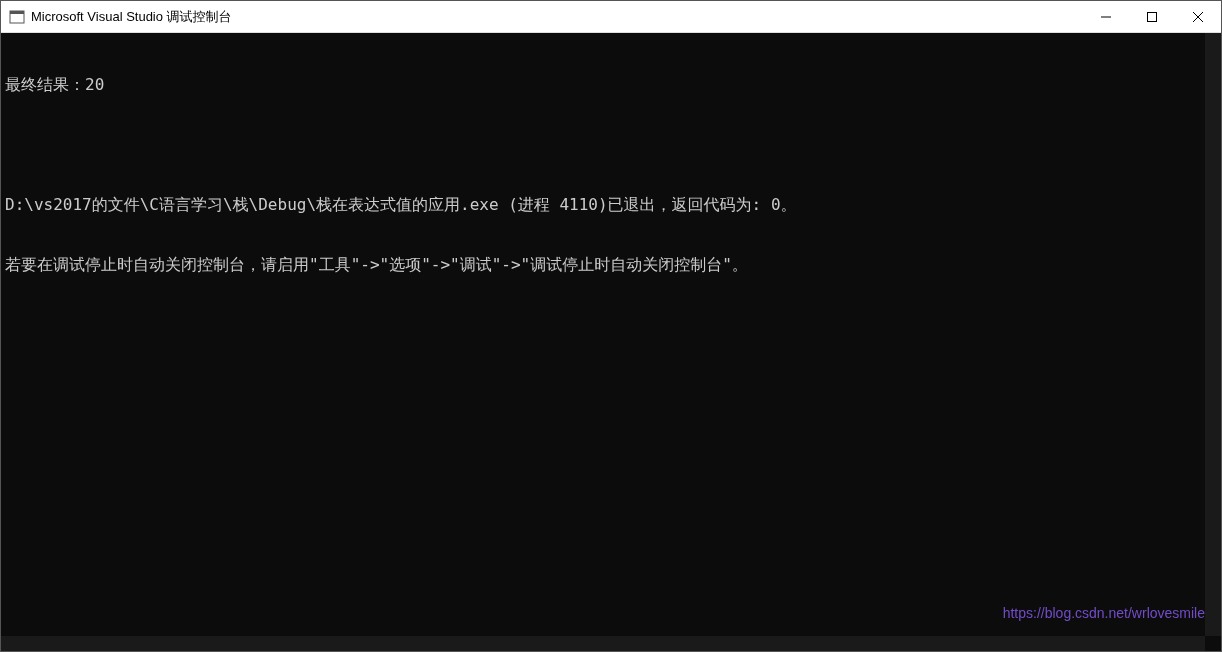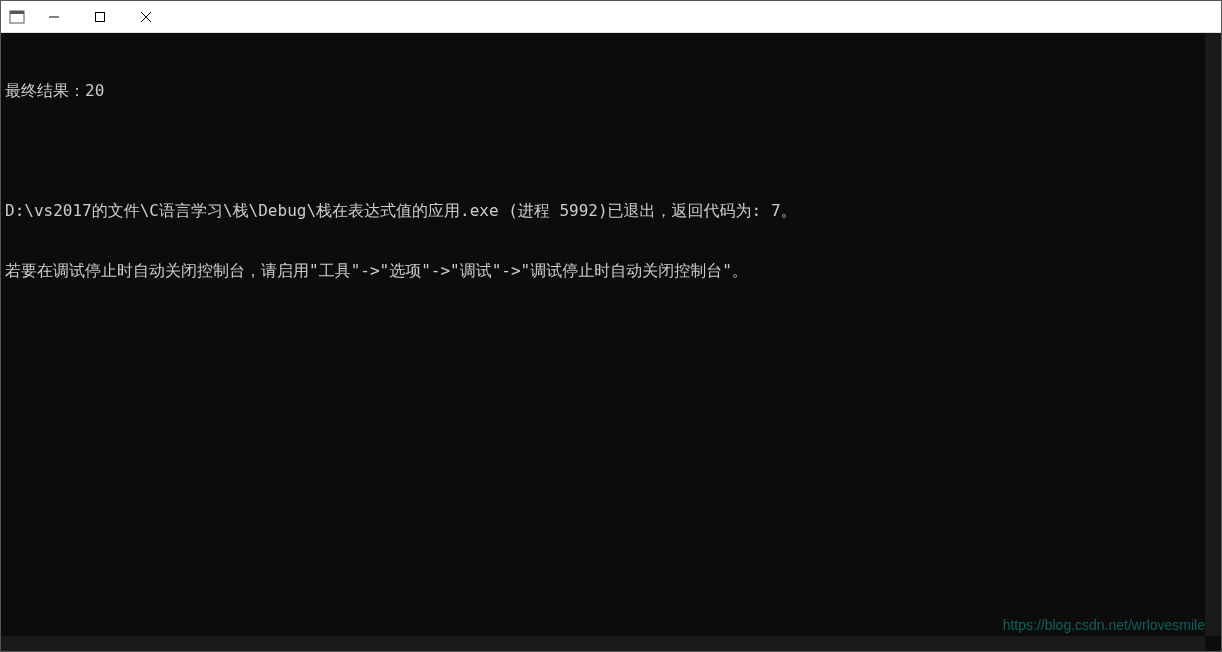--- a/index.html
+++ b/index.html
@@ -54,21 +54,21 @@
       color: #000;
       cursor: pointer;
     }
     .console-body {
       flex: 1;
       background: #0c0c0c;
       color: #cccccc;
       font-family: "NSimSun", "SimSun", Consolas, monospace;
       font-size: 16px;
       line-height: 20px;
-      padding: 8px 4px;
+      padding: 2px 4px;
       white-space: pre-wrap;
       overflow: hidden;
       position: relative;
     }
     .console-line { min-height: 20px; }
     .scrollbar {
       position: absolute;
       right: 0;
       top: 0;
       bottom: 15px;
@@ -78,39 +78,40 @@
     .scrollbar-h {
       position: absolute;
       bottom: 0;
       left: 0;
       right: 16px;
       height: 15px;
       background: #1a1a1a;
     }
     .watermark {
       position: absolute;
-      bottom: 16px;
+      bottom: 28px;
       right: 16px;
-      color: #0f766e;
+      color: #8b5cf6;
       font-size: 14px;
       font-family: Arial, sans-serif;
       opacity: 0.8;
     }
   </style>
 </head>
 <body>
 
 <div class="window">
   <div class="title-bar">
     <span class="title-icon">
       <svg viewBox="0 0 16 16">
           <rect x="1" y="2" width="14" height="12" fill="none" stroke="#555" stroke-width="1"></rect>
           <rect x="1" y="2" width="14" height="3" fill="#555"></rect>
         </svg>
     </span>
+    <span class="title-text">Microsoft Visual Studio 调试控制台</span>
     <div class="win-controls">
       <div class="win-btn">
         <svg width="10" height="10" viewBox="0 0 10 10">
             <line x1="0" y1="5" x2="10" y2="5" stroke="currentColor" stroke-width="1"></line>
           </svg>
       </div>
       <div class="win-btn">
         <svg width="10" height="10" viewBox="0 0 10 10">
             <rect x="0.5" y="0.5" width="9" height="9" fill="none" stroke="currentColor" stroke-width="1"></rect>
           </svg>
@@ -120,20 +121,20 @@
             <line x1="0" y1="0" x2="10" y2="10" stroke="currentColor" stroke-width="1"></line>
             <line x1="10" y1="0" x2="0" y2="10" stroke="currentColor" stroke-width="1"></line>
           </svg>
       </div>
     </div>
   </div>
 
   <div class="console-body">
     <div class="console-line">最终结果：20</div>
     <div class="console-line"></div>
-    <div class="console-line">D:\vs2017的文件\C语言学习\栈\Debug\栈在表达式值的应用.exe (进程 5992)已退出，返回代码为: 7。</div>
+    <div class="console-line">D:\vs2017的文件\C语言学习\栈\Debug\栈在表达式值的应用.exe (进程 4110)已退出，返回代码为: 0。</div>
     <div class="console-line">若要在调试停止时自动关闭控制台，请启用"工具"-&gt;"选项"-&gt;"调试"-&gt;"调试停止时自动关闭控制台"。</div>
 
     <div class="scrollbar"></div>
     <div class="scrollbar-h"></div>
     <div class="watermark">https://blog.csdn.net/wrlovesmile</div>
   </div>
 </div>
 
 </body></html>

